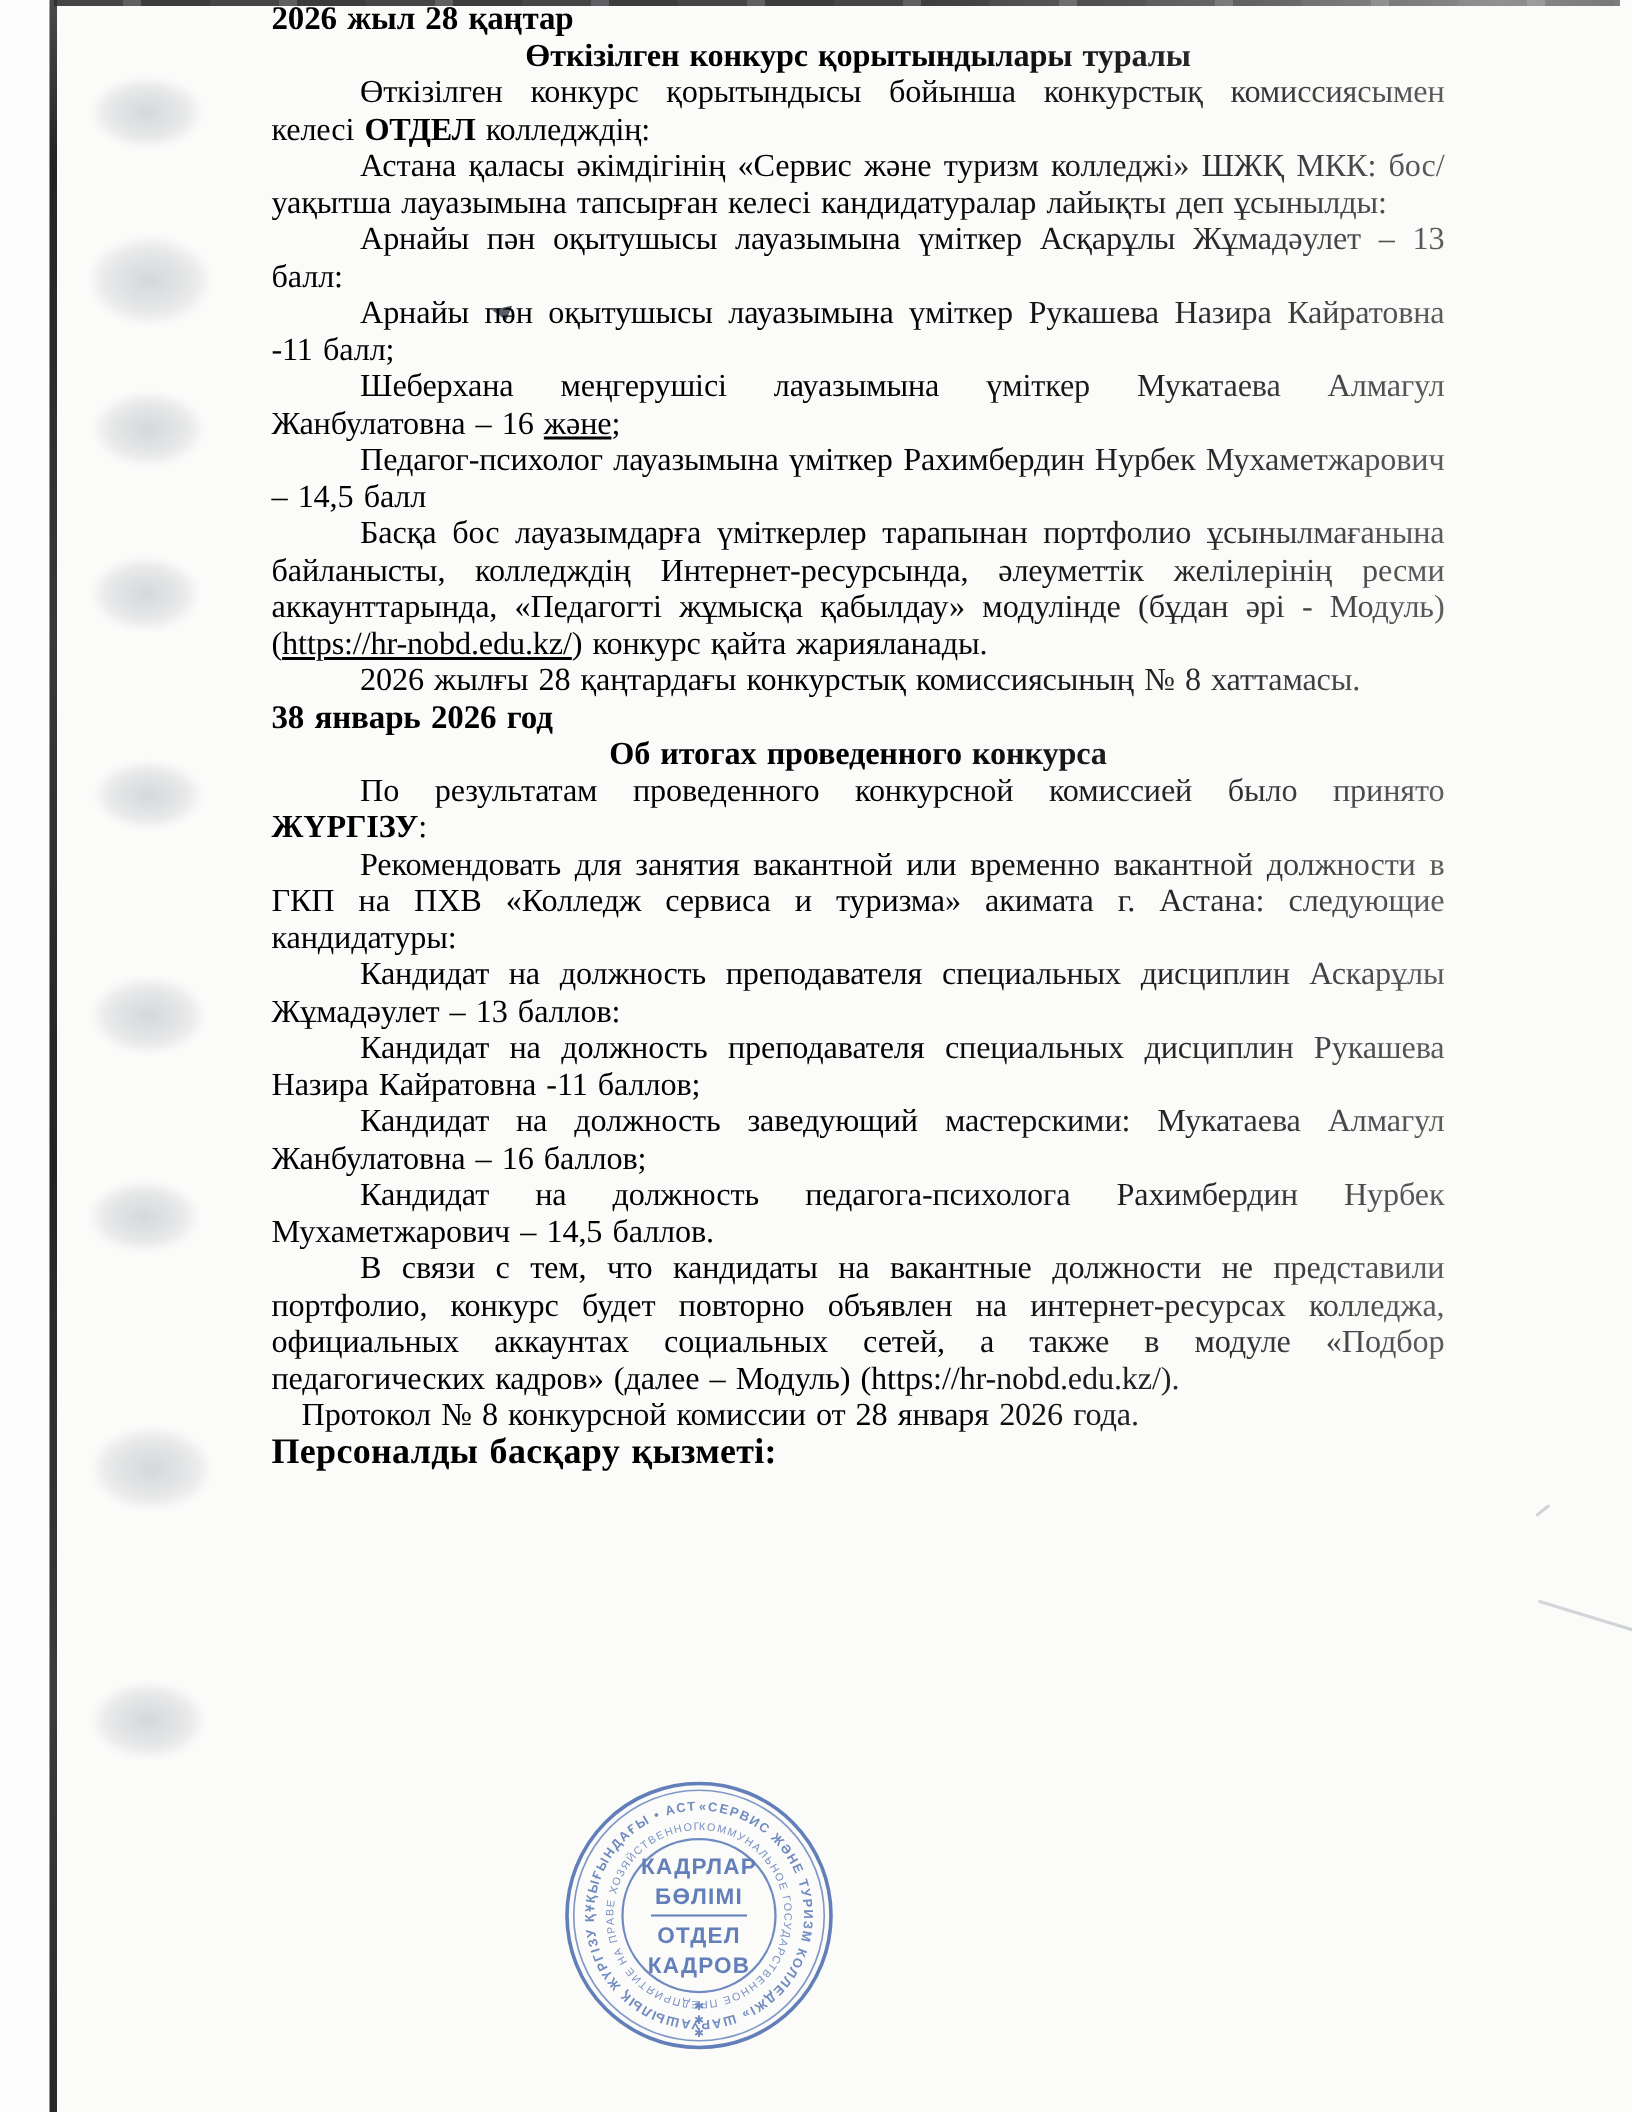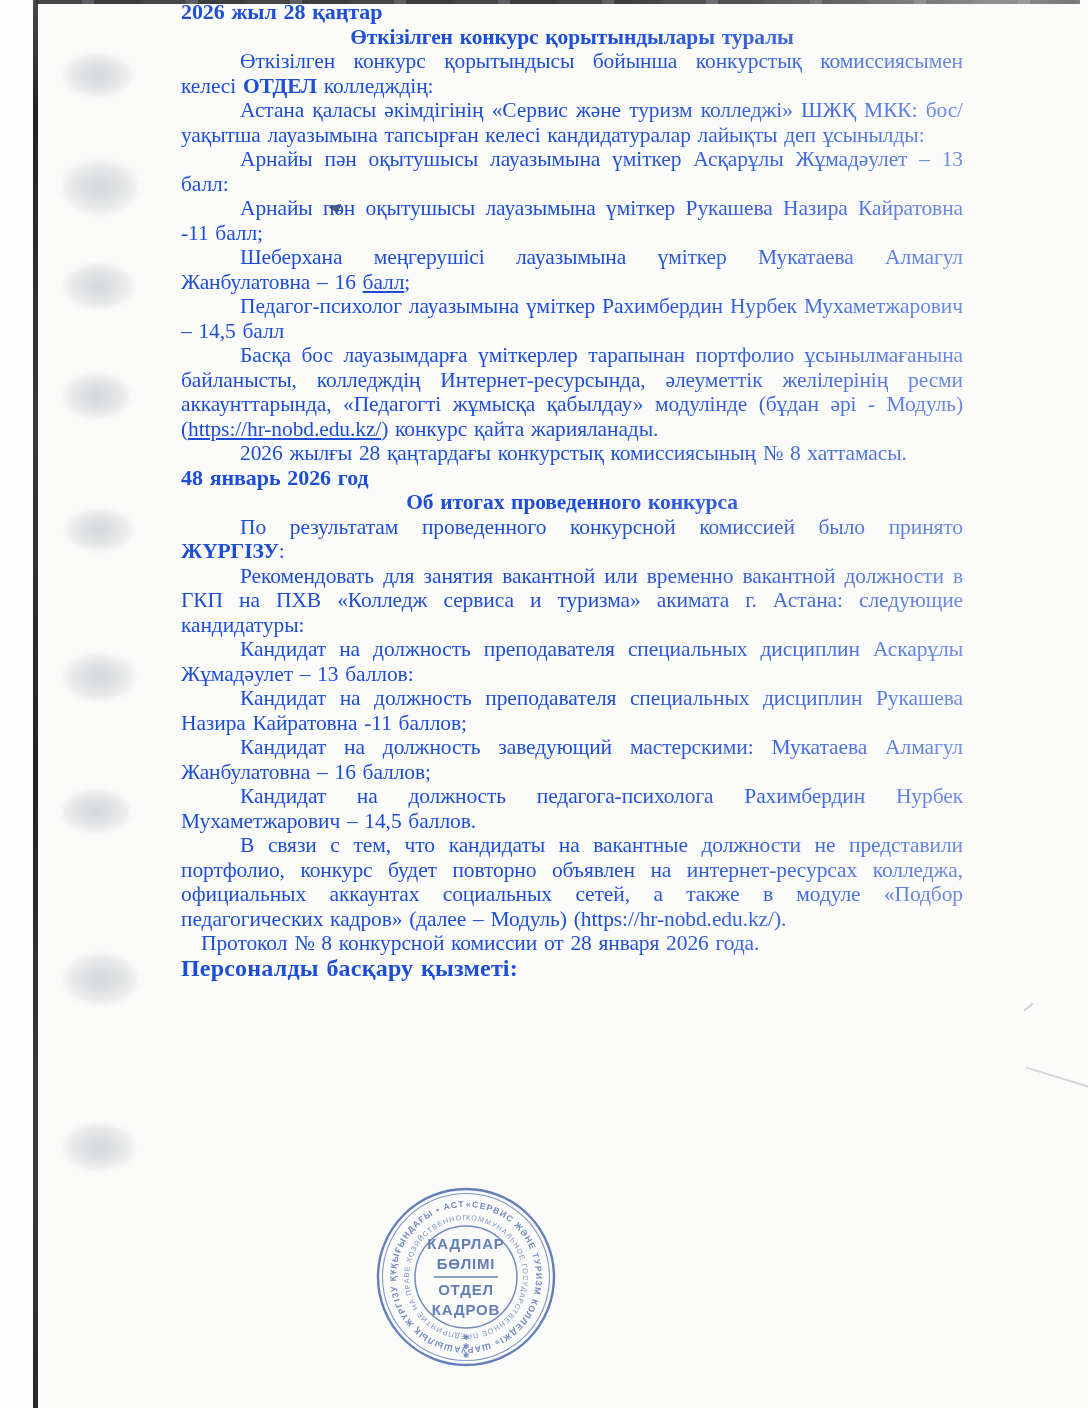--- a/index.html
+++ b/index.html
@@ -26,21 +26,21 @@
   }
   .mark-arrow{
     position:absolute;left:328px;top:203px;width:13px;height:10px;background:#3d424d;opacity:.85;
     clip-path:polygon(0 45%,100% 0,78% 100%);transform:rotate(6deg);
   }
   .scratch-1{position:absolute;left:1023px;top:1006px;width:11px;height:2px;background:rgba(140,150,165,.65);transform:rotate(-38deg);}
   .scratch-2{position:absolute;left:1024px;top:1076px;width:66px;height:2px;background:rgba(135,145,158,.55);transform:rotate(17deg);border-radius:2px;}
   
   .doc{
     position:absolute;left:181px;top:0;width:782px;
-    font-size:21.5px;line-height:24.5px;letter-spacing:-0.1px;color:#1d4ed8;
+    font-size:21.5px;line-height:24.5px;letter-spacing:-0.1px;color:#000000;
     z-index:2;
   }
   .doc p{margin:0;text-align:justify;text-indent:59px;word-spacing:1.5px;}
   .date-line{font-weight:bold;text-align:left !important;text-indent:0 !important;font-size:22px;}
   .title-line{font-weight:bold;text-align:center !important;text-indent:0 !important;}
   .kk-date{margin-top:70px;}
   .kk-title{margin-top:20px;}
   .kk-p1{margin-top:28px;}
   .kk-protocol{margin-top:14px;text-align:left !important;}
   .ru-date{margin-top:76px;}
@@ -92,28 +92,28 @@
 
     <p class="date-line kk-date">2026 жыл 28 қаңтар</p>
     <p class="title-line kk-title">Өткізілген конкурс қорытындылары туралы</p>
 
     <p class="kk-p1"><span>Өткізілген конкурс қорытындысы бойынша конкурстық комиссиясымен келесі </span><strong>ОТДЕЛ</strong><span> колледждің:</span></p>
 
     <p>Астана қаласы әкімдігінің «Сервис және туризм колледжі» ШЖҚ МКК: бос/уақытша лауазымына тапсырған келесі кандидатуралар лайықты деп ұсынылды:</p>
 
     <p>Арнайы пән оқытушысы лауазымына үміткер Асқарұлы Жұмадәулет – 13 балл:</p>
     <p>Арнайы пән оқытушысы лауазымына үміткер Рукашева Назира Кайратовна -11 балл;</p>
-    <p><span>Шеберхана меңгерушісі лауазымына үміткер Мукатаева Алмагул Жанбулатовна – 16 </span><span class="u">балл</span><span>;</span></p>
+    <p><span>Шеберхана меңгерушісі лауазымына үміткер Мукатаева Алмагул Жанбулатовна – 16 </span><span class="u">және</span><span>;</span></p>
     <p>Педагог-психолог лауазымына үміткер Рахимбердин Нурбек Мухаметжарович – 14,5 балл</p>
 
     <p><span>Басқа бос лауазымдарға үміткерлер тарапынан портфолио ұсынылмағанына байланысты, колледждің Интернет-ресурсында, әлеуметтік желілерінің ресми аккаунттарында, «Педагогті жұмысқа қабылдау» модулінде (бұдан әрі - Модуль) (</span><span class="u">https://hr-nobd.edu.kz/</span><span>) конкурс қайта жарияланады.</span></p>
 
     <p class="kk-protocol">2026 жылғы 28 қаңтардағы конкурстық комиссиясының № 8 хаттамасы.</p>
 
-    <p class="date-line ru-date">48 январь 2026 год</p>
+    <p class="date-line ru-date">38 январь 2026 год</p>
     <p class="title-line">Об итогах проведенного конкурса</p>
 
     <p class="ru-p1"><span>По результатам проведенного конкурсной комиссией было принято </span><strong>ЖҮРГІЗУ</strong><span>:</span></p>
 
     <p>Рекомендовать для занятия вакантной или временно вакантной должности в ГКП на ПХВ «Колледж сервиса и туризма» акимата г. Астана: следующие кандидатуры:</p>
 
     <p>Кандидат на должность преподавателя специальных дисциплин Аскарұлы Жұмадәулет – 13 баллов:</p>
     <p>Кандидат на должность преподавателя специальных дисциплин Рукашева Назира Кайратовна -11 баллов;</p>
     <p>Кандидат на должность заведующий мастерскими:  Мукатаева Алмагул Жанбулатовна – 16 баллов;</p>
     <p>Кандидат на должность педагога-психолога Рахимбердин Нурбек Мухаметжарович – 14,5 баллов.</p>

